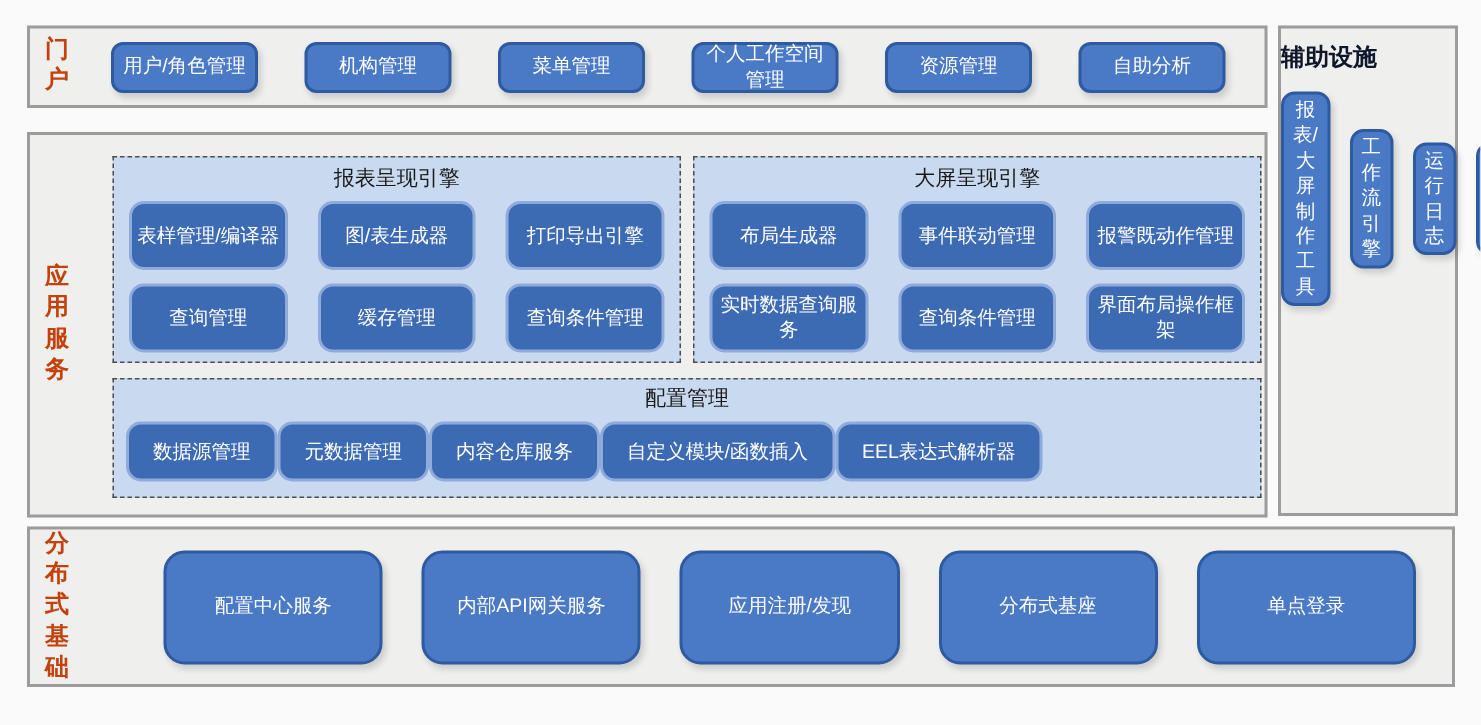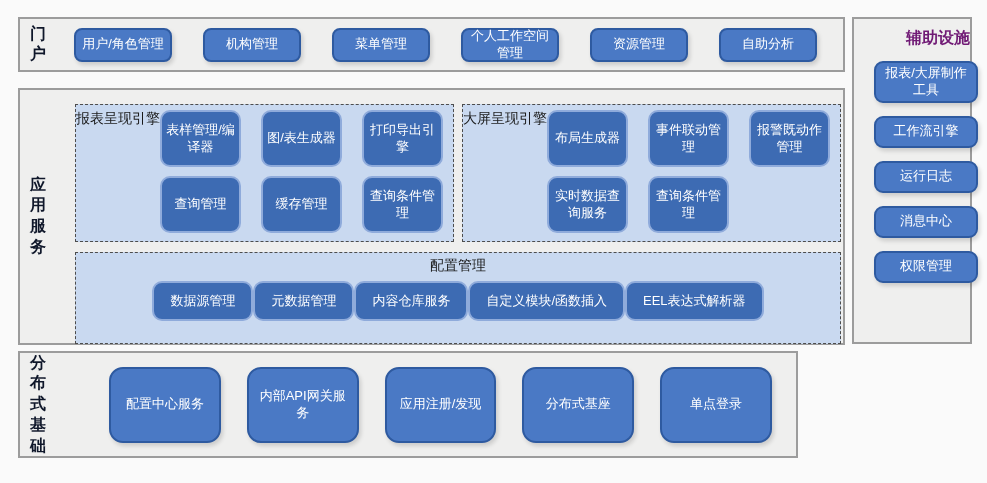--- a/index.html
+++ b/index.html
@@ -12,28 +12,28 @@
     overflow: hidden;
   }
   .panel {
     position: absolute;
     background: #efefee;
     border: 2px solid #9c9c9c;
   }
   .portal-panel { left: 18px; top: 17px;  width: 827px; height: 55px;  }
   .app-panel    { left: 18px; top: 88px;  width: 827px; height: 257px; }
   .aux-panel    { left: 852px; top: 17px; width: 120px; height: 327px; }
-  .dist-panel   { left: 18px; top: 351px; width: 780px; height: 107px; text-decoration: underline; }
+  .dist-panel   { left: 18px; top: 351px; width: 952px; height: 107px; text-decoration: underline; }
 
   .vlabel {
     position: absolute;
     width: 18px;
     left: 9px; top: 50%;
     transform: translateY(-50%);
-    font-size: 16px; font-weight: 700; color: #0f172a;
+    font-size: 16px; font-weight: 700; color: #c2410c;
     line-height: 1.3; text-align: center;
     word-break: break-all;
   }
 
   .btn {
     display: flex; align-items: center; justify-content: center;
     text-align: center;
     color: #ffffff; font-size: 13px; line-height: 1.3;
     padding: 2px 6px;
   }
@@ -58,55 +58,55 @@
 
   
   .groups-row {
     position: absolute; left: 55px; top: 14px; width: 766px; height: 138px;
     display: flex; gap: 8px;
   }
   .group {
     background: #c9d9f0;
     border: 1px dashed #4d4d4d;
     flex: 1;
-    padding: 5px 10px 8px 0;
-    display: flex; 
+    padding: 5px 10px 8px 10px;
+    display: flex; flex-direction: column;
   }
   .group-title {
     text-align: center; font-size: 14px; color: #1a1a1a;
     margin-bottom: 6px;
   }
   .group-grid {
     display: grid;
     grid-template-columns: repeat(3, 1fr);
     gap: 9px 20px;
     flex: 1;
   }
   .group-grid .btn { min-height: 46px; padding: 2px 3px; }
 
   .config-box {
-    position: absolute; left: 55px; top: 162px; width: 766px; height: 92px;
+    position: absolute; left: 55px; top: 162px; width: 766px; height: 80px;
     background: #c9d9f0;
     border: 1px dashed #4d4d4d;
     padding: 4px 8px;
   }
   .config-row {
-    display: flex; justify-content: center; align-items: center;
+    display: flex; justify-content: flex-start; align-items: center;
     margin-top: 5px;
   }
   .config-row .btn { height: 40px; padding: 2px 16px; }
 
   
   .aux-title {
-    text-align: right; font-size: 16px; font-weight: 700; color: #701a75;
+    text-align: left; font-size: 16px; font-weight: 700; color: #0f172a;
     margin-top: 9px;
   }
   .aux-col {
-    display: flex; flex-direction: column; align-items: center;
-    gap: 13px; margin-top: 12px; margin-left: 28px;
+    display: flex; flex-direction: row; align-items: center;
+    gap: 13px; margin-top: 12px;
   }
   .aux-col .btn { width: 104px; min-height: 32px; border-radius: 9px; }
 
   
   .dist-row {
     position: absolute; left: 54px; right: 24px; top: 0; bottom: 0;
     display: flex; align-items: center; gap: 26px; padding-left: 35px;
   }
   .dist-row .btn { flex: 1; height: 76px; border-radius: 14px; }
 </style>
@@ -161,20 +161,21 @@
             <div class="btn inner">布局生成器</div>
 
             <div class="btn inner">事件联动管理</div>
 
             <div class="btn inner">报警既动作管理</div>
 
             <div class="btn inner">实时数据查询服务</div>
 
             <div class="btn inner">查询条件管理</div>
 
+            <div class="btn inner">界面布局操作框架</div>
           </div>
       </div>
     </div>
 
     <div class="config-box">
       <div class="group-title">配置管理</div>
       <div class="config-row">
 
           <div class="btn inner">数据源管理</div>
 

